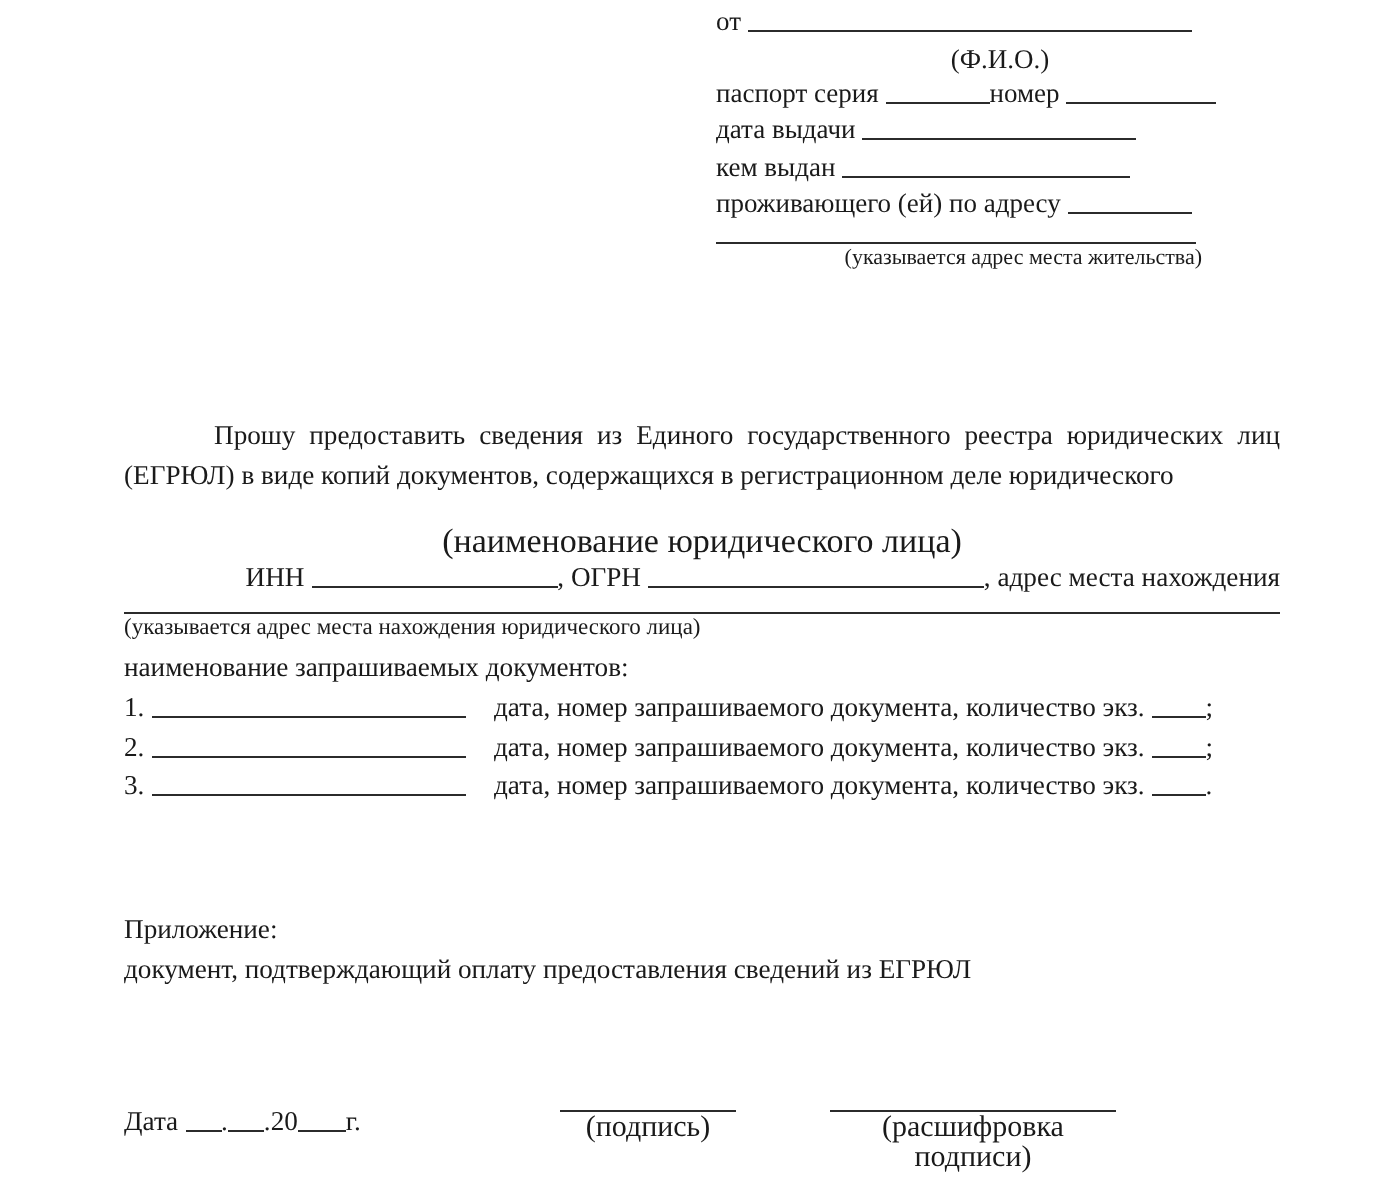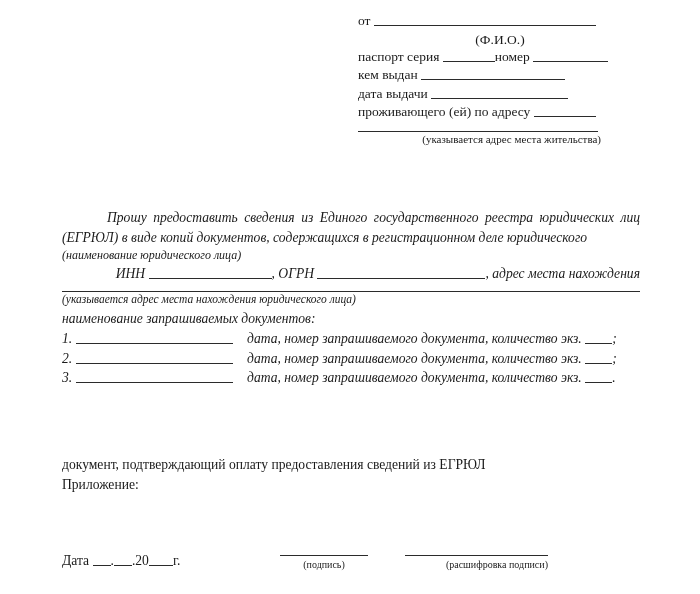--- a/index.html
+++ b/index.html
@@ -29,21 +29,21 @@
     border-bottom: 1px solid #2b2b2b;
     vertical-align: baseline;
     height: 0.85em;
     margin-bottom: -1px;
   }
 
   
   .header-block {
     position: absolute;
     left: 358px;
-    top: 12px;
+    top: 2px;
     width: 300px;
     font-size: 13.5px;
     line-height: 18.6px;
   }
   .hdr-line {
     white-space: nowrap;
   }
   .hdr-label {
     white-space: pre;
   }
@@ -71,36 +71,36 @@
   }
 
   
   .body-block {
     position: absolute;
     left: 62px;
     top: 208px;
     width: 578px;
     font-size: 13.6px;
     line-height: 20px;
-    font-style: italic;
   }
   .para {
     text-indent: 45px;
     text-align: justify;
     margin: 0;
   }
   .line-row {
     white-space: nowrap;
     margin: 0;
   }
   .cap-center {
     display: block;
-    font-size: 12px;
-    line-height: 15px;
-    margin-top: 0px;
+    text-align: center;
+    font-size: 17px;
+    line-height: 15px;
+    margin-top: 15px;
   }
   .cap-center-inn {
     display: block;
     font-size: 11.5px;
     line-height: 15px;
     margin-top: 0px;
   }
 
   
   .r-lica      { width: 425px; }
@@ -177,26 +177,26 @@
     top: 4px;
     text-align: center;
   }
   .sign-slot .sig-rule {
     display: block;
     border-bottom: 1px solid #2b2b2b;
     height: 0;
   }
   .sign-slot .sig-cap {
     display: block;
-    font-size: 10px;
+    font-size: 15px;
     line-height: 15px;
     margin-top: 1px;
   }
   #signature-slot { left: 218px; width: 88px; }
-  #transcript-slot { left: 343px; width: 143px; text-align: right; }
+  #transcript-slot { left: 353px; width: 143px; }
 </style>
 </head>
 <body>
 
 <div class="page">
 
   <div class="header-block">
 
     <div class="hdr-line">
       <span class="hdr-label">от</span>
@@ -205,27 +205,27 @@
 
     <span class="caption-fio">(Ф.И.О.)</span>
 
     <div class="hdr-line">
       <span class="hdr-label">паспорт серия</span>
       <span class="rule r-passport-serial"></span><span class="hdr-label">номер</span>
       <span class="rule r-passport-num"></span>
     </div>
 
     <div class="hdr-line">
+      <span class="hdr-label">дата выдачи</span>
+      <span class="rule r-data-vyd"></span>
+    </div>
+
+    <div class="hdr-line">
       <span class="hdr-label">кем выдан</span>
       <span class="rule r-kem"></span>
-    </div>
-
-    <div class="hdr-line">
-      <span class="hdr-label">дата выдачи</span>
-      <span class="rule r-data-vyd"></span>
     </div>
 
     <div class="hdr-line">
       <span class="hdr-label">проживающего (ей) по адресу</span>
       <span class="rule r-address"></span>
     </div>
 
     <span class="hdr-addr-rule"></span>
     <span class="hdr-caption-wide">(указывается адрес места жительства)</span>
   </div>
@@ -257,22 +257,22 @@
       <span class="rule r-qty"></span><span>;</span>
     </div>
 
     <div class="doc-item">
       <span class="doc-num">3.</span><span class="rule r-item"></span><span class="doc-desc">дата, номер запрашиваемого документа, количество экз.</span>
       <span class="rule r-qty"></span><span>.</span>
     </div>
   </div>
 
   <div class="attach-block">
+    <div>Приложение:</div>
     <div>документ, подтверждающий оплату предоставления сведений из ЕГРЮЛ</div>
-    <div>Приложение:</div>
   </div>
 
   <div class="footer-block">
 
     <div class="date-text">
       <span>Дата</span>
       <span class="rule r-date-d"></span><span>.</span><span class="rule r-date-m"></span><span>.20</span><span class="rule r-date-y"></span><span>г.</span>
     </div>
 
     <div class="sign-slot" id="signature-slot">

